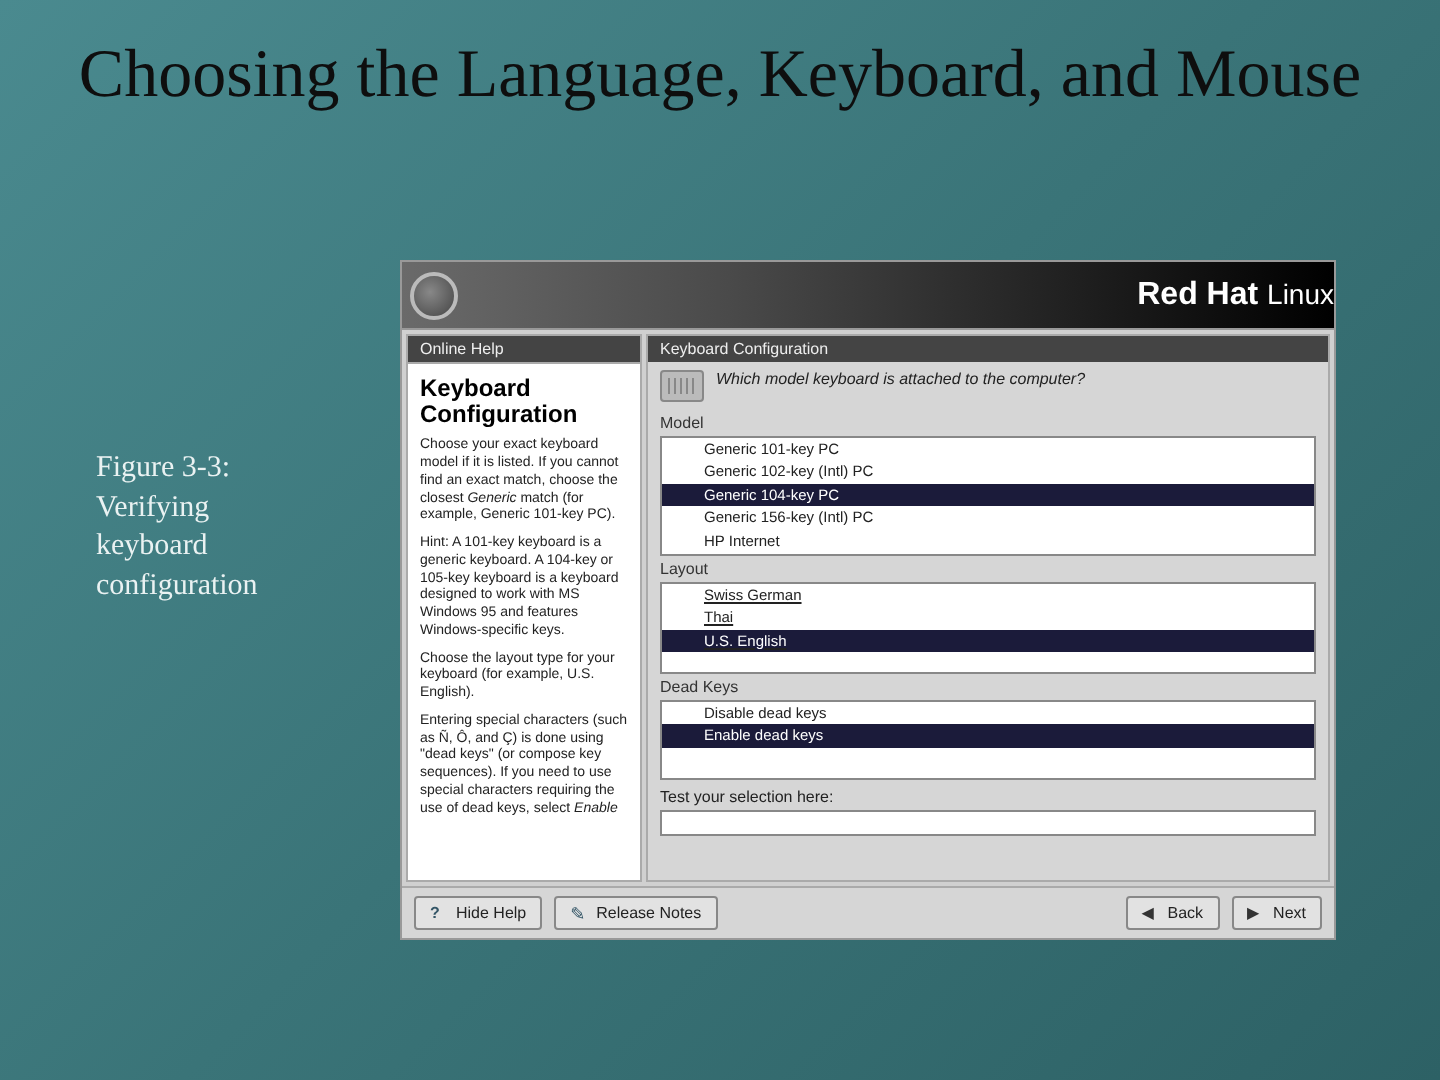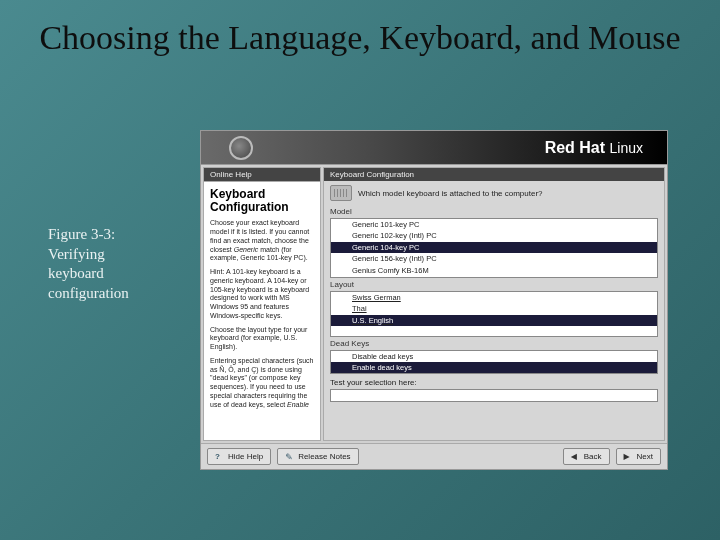--- a/index.html
+++ b/index.html
@@ -41,21 +41,21 @@
     color: #333;
     display: flex;
     flex-direction: column;
   }
   .banner {
     height: 34px;
     background: linear-gradient(90deg, #6a6a6a 0%, #4a4a4a 35%, #000 100%);
     display: flex;
     align-items: center;
     justify-content: flex-end;
-    padding: 0 24px;
+    padding: 0 0;
     border-bottom: 1px solid #999;
   }
   .banner-logo {
     width: 24px; height: 24px;
     border: 2px solid #bbb;
     border-radius: 50%;
     margin-right: auto;
     margin-left: 4px;
     background: radial-gradient(circle at 40% 40%, #888 0%, #444 100%);
   }
@@ -123,23 +123,23 @@
   .cfg-body {
     flex: 1;
     padding: 4px 6px;
     font-size: 8px;
     color: #222;
     display: flex;
     flex-direction: column;
   }
   .prompt-row {
     display: flex;
-    align-items: center;
     gap: 6px;
     margin-bottom: 4px;
+    font-style: italic;
   }
   .kbd-icon {
     width: 22px; height: 16px;
     background: #bbb;
     border: 1px solid #888;
     border-radius: 2px;
     position: relative;
   }
   .kbd-icon::after {
     content: "";
@@ -152,21 +152,21 @@
     color: #333;
     margin: 2px 0;
   }
   .listbox {
     background: #fff;
     border: 1px solid #888;
     height: 60px;
     overflow: hidden;
   }
   .listbox.short { height: 46px; text-decoration: underline; }
-  .listbox.tiny  { height: 24px; }
+  .listbox.tiny  { height: 40px; }
   .listrow {
     padding: 1px 21px;
     font-size: 7.5px;
     white-space: nowrap;
     line-height: 1.25;
   }
   .listrow.sel {
     background: #1b1b3a;
     color: #fff;
   }
@@ -255,21 +255,20 @@
           <div class="kbd-icon"></div>
           <div>Which model keyboard is attached to the computer?</div>
         </div>
 
         <div class="section-head">Model</div>
         <div class="listbox">
             <div class="listrow">Generic 101-key PC</div>
             <div class="listrow">Generic 102-key (Intl) PC</div>
             <div class="listrow sel">Generic 104-key PC</div>
             <div class="listrow">Generic 156-key (Intl) PC</div>
-            <div class="listrow">Genius Comfy KB-16M</div>
             <div class="listrow">HP Internet</div>
           </div>
 
         <div class="section-head">Layout</div>
         <div class="listbox short">
             <div class="listrow">Swiss German</div>
             <div class="listrow">Thai</div>
             <div class="listrow sel">U.S. English</div>
           </div>
 

